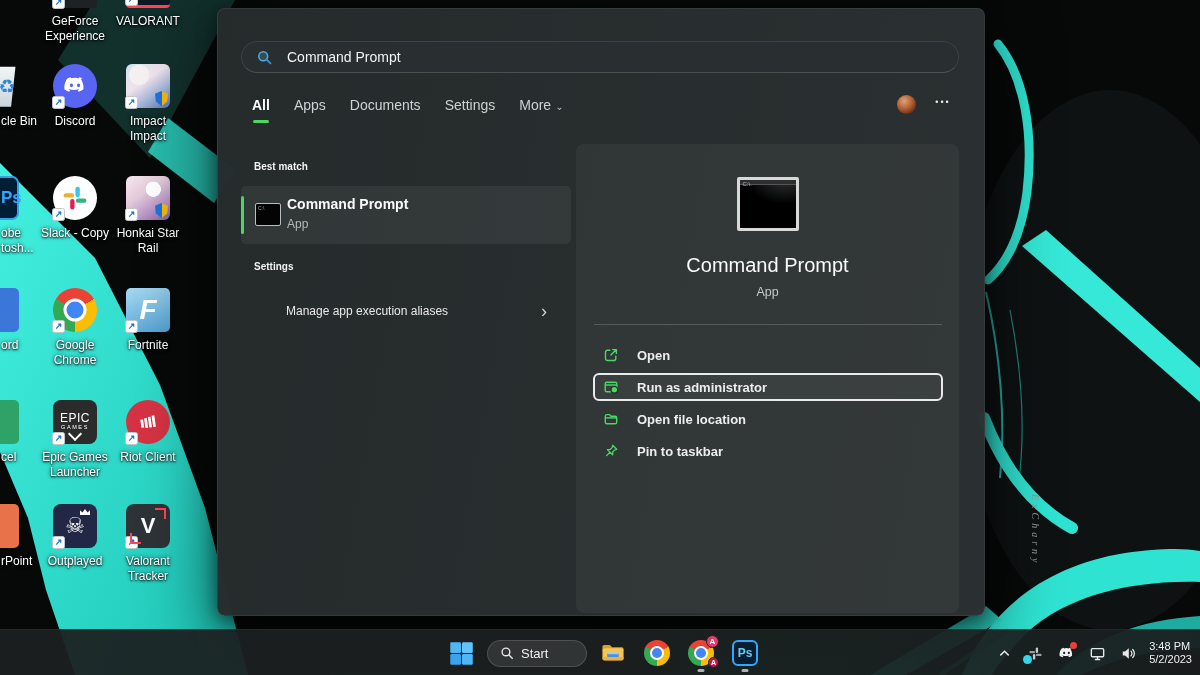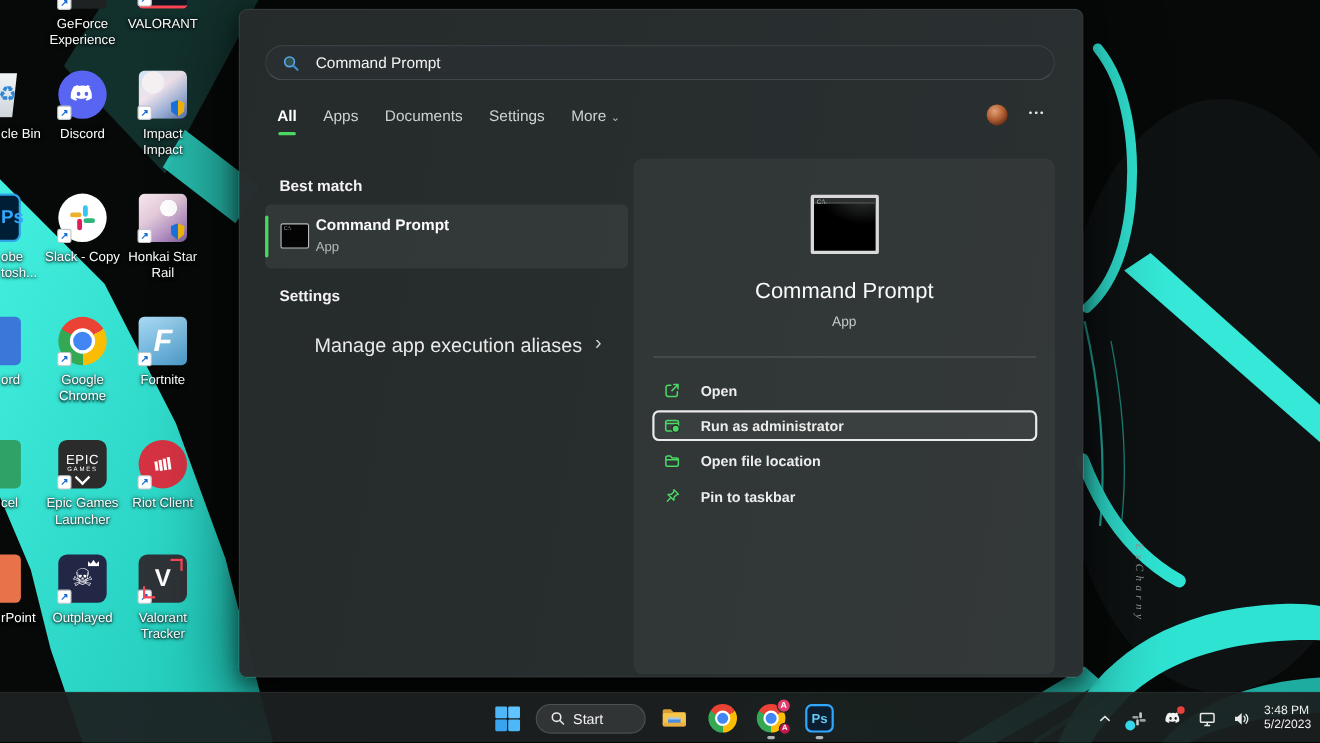--- a/index.html
+++ b/index.html
@@ -85,31 +85,31 @@
   .tab{position:relative;font-size:14px;color:#cdd2d3;padding-bottom:8px;cursor:pointer;}
   .tab .caret{font-size:10px;color:#b9bec0;margin-left:4px;}
   .tab.active{color:#fff;font-weight:700;}
   .tab.active::after{content:"";position:absolute;left:50%;transform:translateX(-50%);bottom:-2px;
     width:16px;height:3px;border-radius:2px;background:#4bd763;}
   .avatar{position:absolute;left:679px;top:86px;width:19px;height:19px;border-radius:50%;
     background:radial-gradient(circle at 38% 32%,#e2a176,#b05f33 45%,#6e3317 75%,#4a1f0d);}
   .dots{position:absolute;left:712px;top:88px;color:#e8e8e8;font-size:9px;letter-spacing:2px;
     width:26px;text-align:center;cursor:pointer;}
 
-  .sec-header{position:absolute;font-size:14px;font-weight:700;color:#f2f2f2;}
+  .sec-header{position:absolute;font-size:10px;font-weight:700;color:#f2f2f2;}
   .bm-item{position:absolute;left:23px;top:177px;width:330px;height:58px;border-radius:5px;
     background:rgba(255,255,255,.06);cursor:pointer;}
   .bm-bar{position:absolute;left:0;top:10px;width:3px;height:38px;border-radius:2px;background:#4bd763;}
   .cmd-mini{position:absolute;left:14px;top:17px;width:26px;height:23px;background:#040404;
     border:1.5px solid #b9bdbf;border-radius:2px;}
   .cmd-mini::after{content:"C:\\";position:absolute;left:2px;top:1px;font-size:5px;color:#9aa;}
   .bm-title{position:absolute;left:46px;top:10px;font-size:14px;font-weight:700;color:#fafafa;}
   .bm-sub{position:absolute;left:46px;top:31px;font-size:12px;color:#b4b9ba;}
   .mg-row{position:absolute;left:23px;top:286px;width:330px;height:36px;border-radius:5px;cursor:pointer;}
-  .mg-label{position:absolute;left:45px;top:9px;font-size:18px;color:#e9e9e9;}
+  .mg-label{position:absolute;left:45px;top:9px;font-size:12px;color:#e9e9e9;}
   .mg-chevron{position:absolute;right:24px;top:6px;font-size:18px;color:#cfd3d4;}
 
   .rpane{position:absolute;left:358px;top:135px;width:383px;height:469px;border-radius:8px;
     background:rgba(255,255,255,.045);}
   .cmd-big{position:absolute;left:50%;transform:translateX(-50%);top:33px;width:62px;height:54px;
     background:#000;border:3px solid #d9d9d9;border-radius:2px;overflow:hidden;}
   .cmd-big::before{content:"";position:absolute;inset:0;
     background:radial-gradient(120% 90% at 80% 0%,rgba(90,95,95,.5),rgba(0,0,0,0) 55%);}
   .cmd-big::after{content:"C:\\.";position:absolute;left:3px;top:1px;font-size:6px;color:#bbb;}
   .cmd-bar{position:absolute;left:0;right:0;top:0;height:5px;background:#2b2f30;border-bottom:1px solid #555;}

